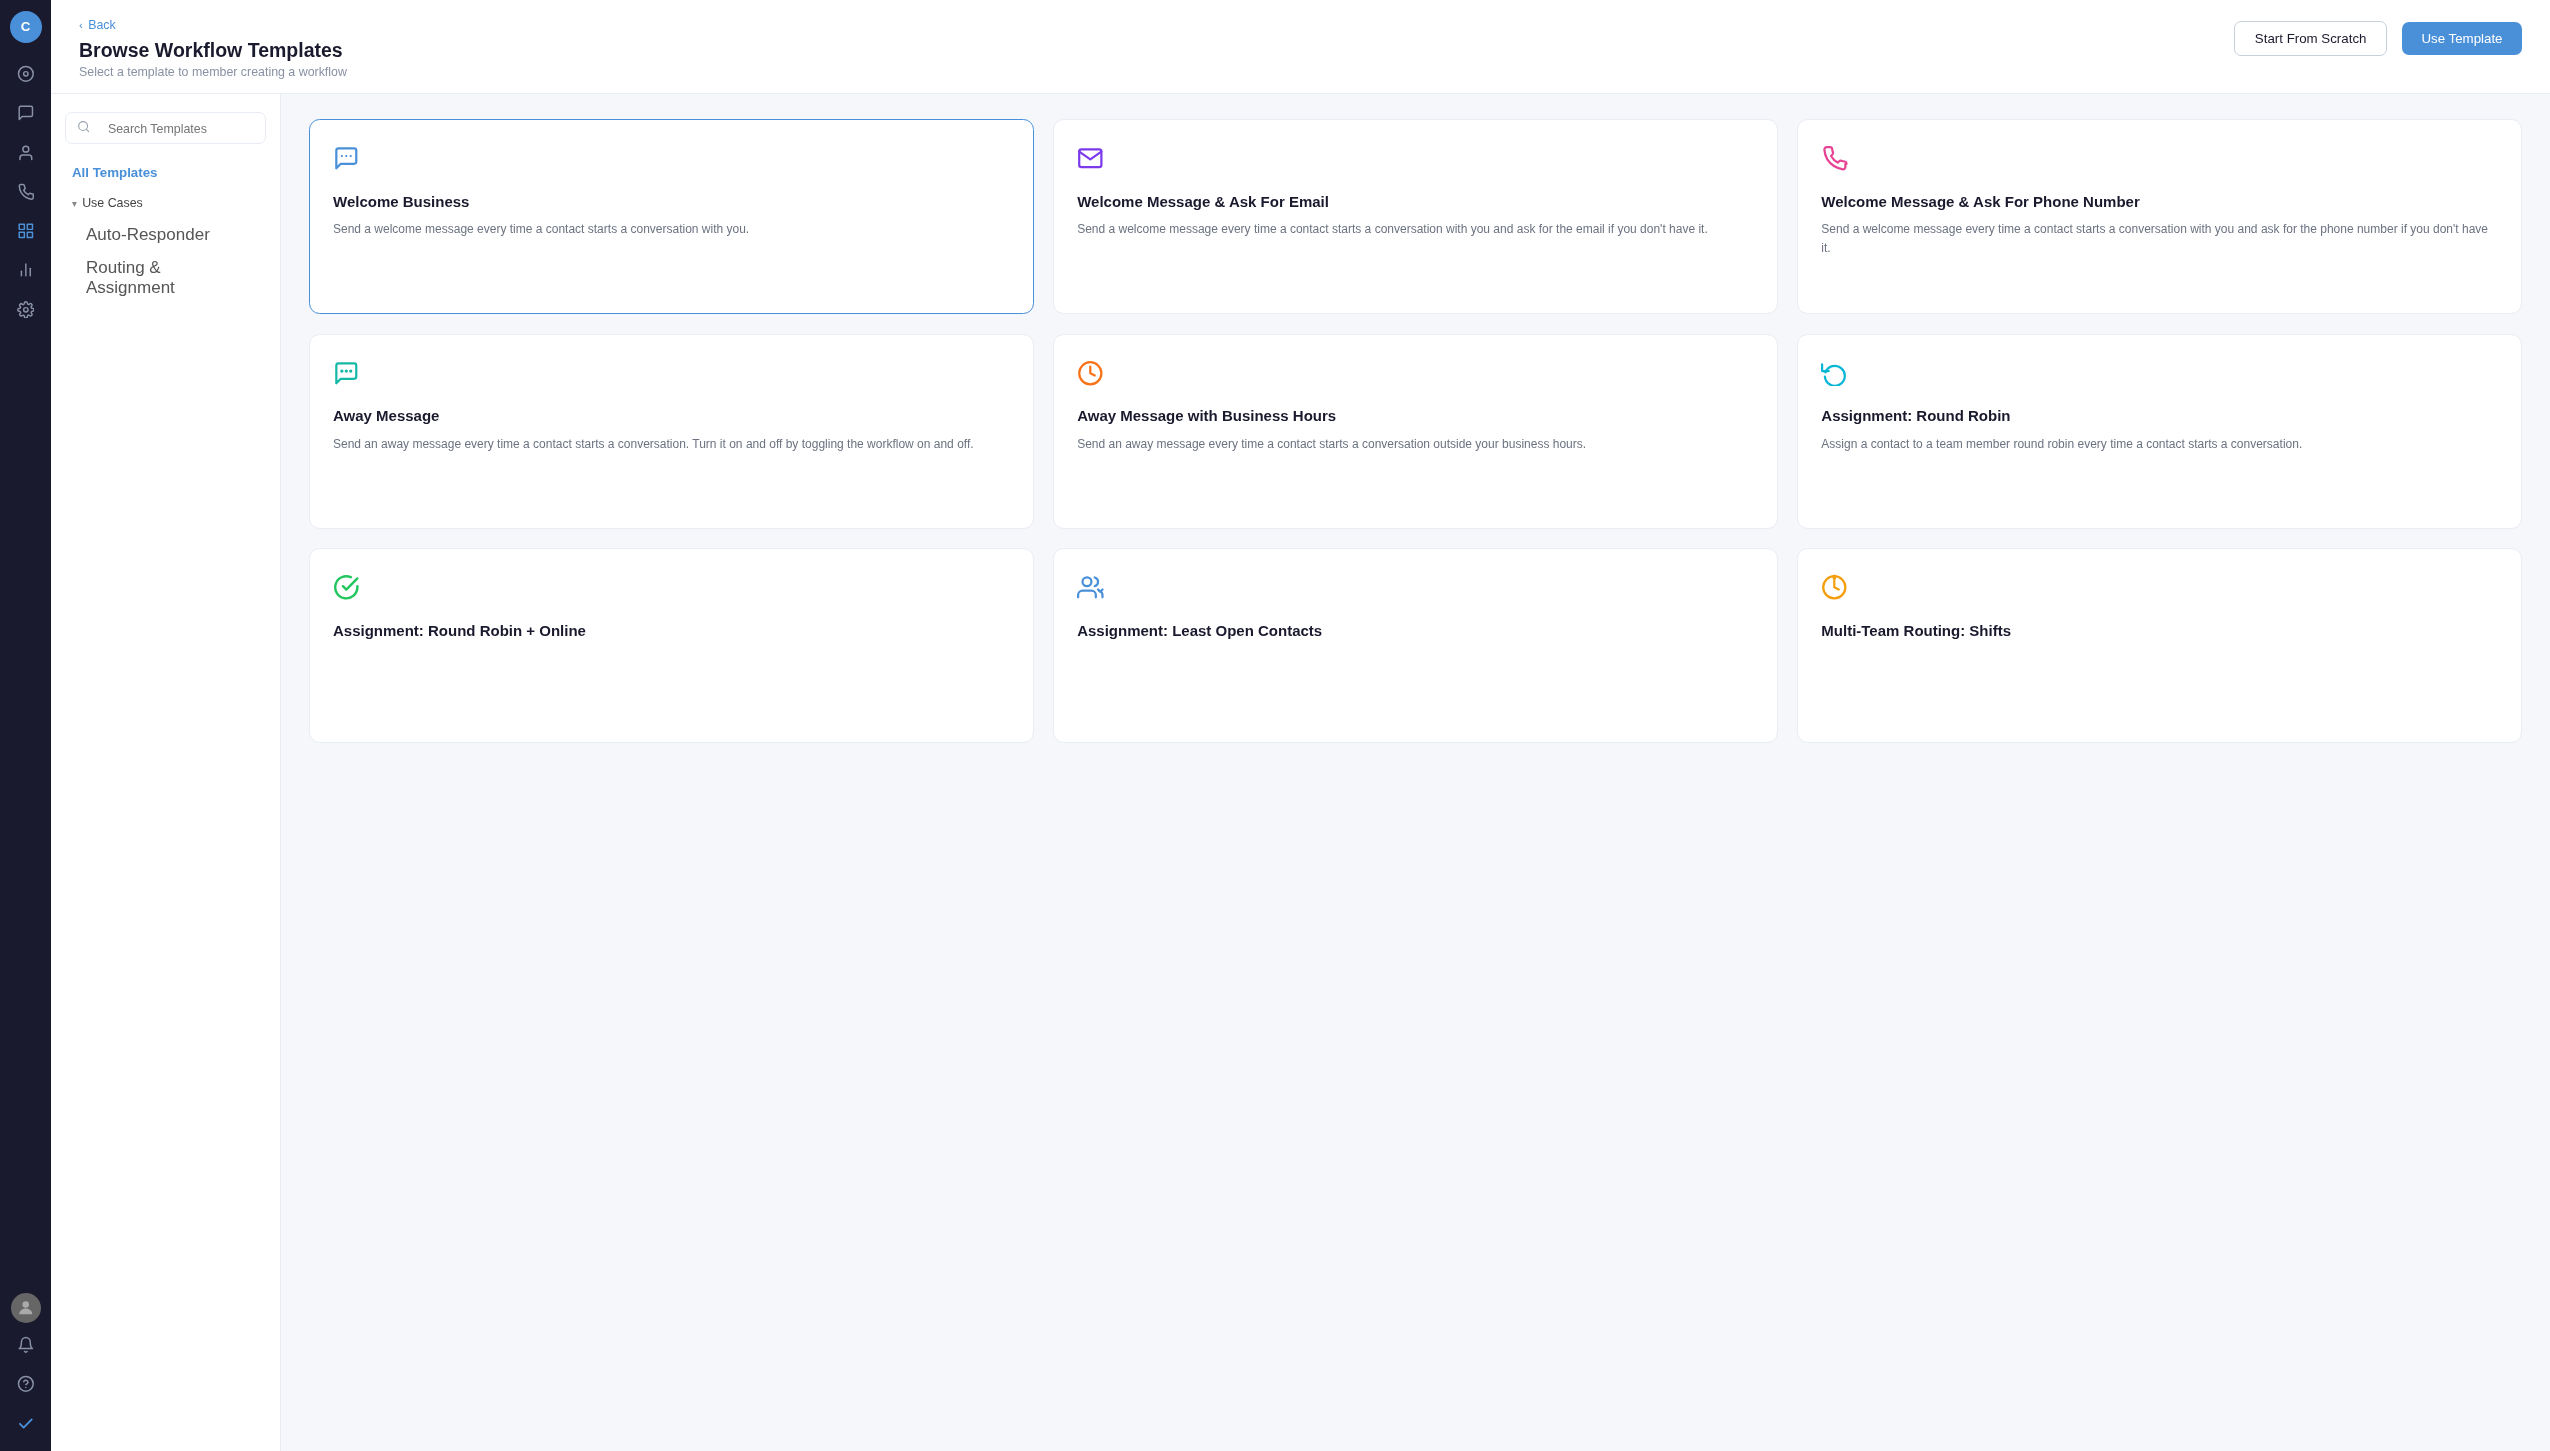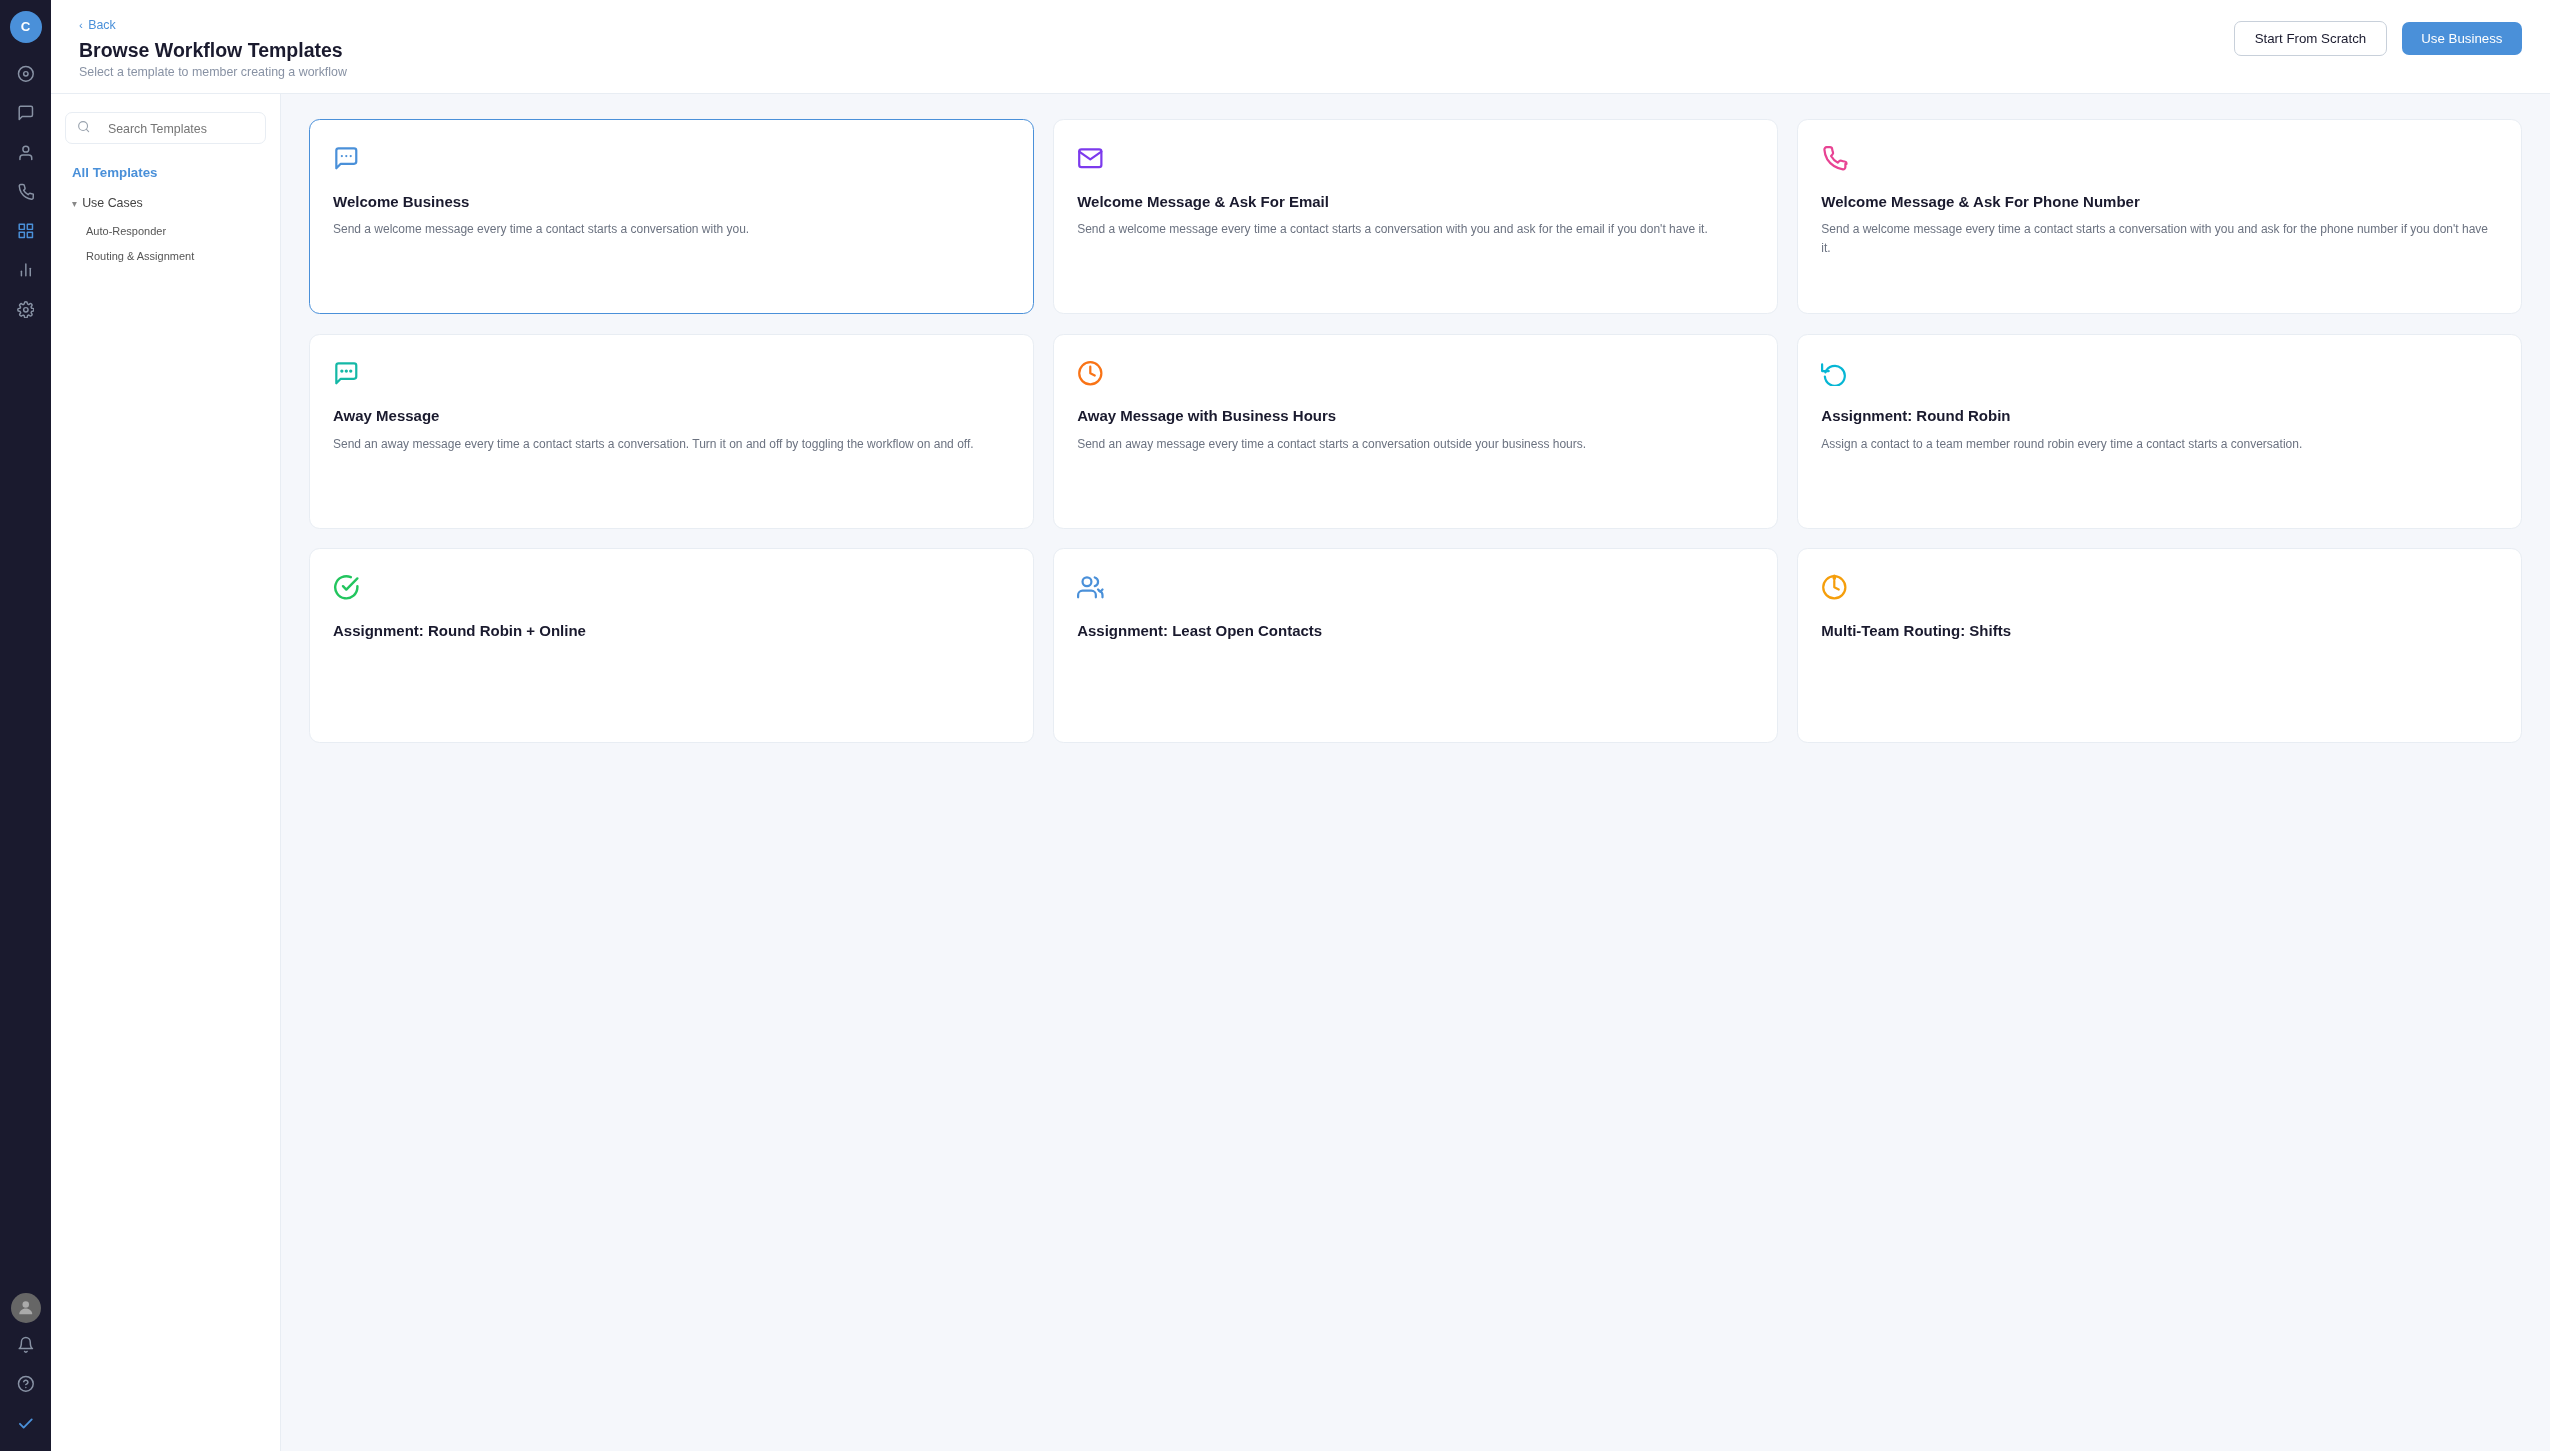--- a/index.html
+++ b/index.html
@@ -126,21 +126,21 @@
       margin-bottom: 7px;
     }
     .use-cases-section {}
     .use-cases-header {
       display: flex; align-items: center; gap: 5.3px;
       font-size: 12.4px; color: #444; cursor: pointer; padding: 3.5px 7px;
       margin-bottom: 5.3px;
     }
     .use-cases-header .chevron { font-size: 9.7px; color: #888; }
     .use-cases-item {
-      font-size: 11px; color: #555; padding: 6.2px 21px;
+      font-size: 17px; color: #555; padding: 6.2px 21px;
       cursor: pointer; border-radius: 5.3px;
     }
 
     
     .templates-area {
       flex: 1;
       overflow-y: auto;
       padding: 25px 28px;
       background: #f5f7fb;
     }
@@ -264,21 +264,21 @@
     <div class="header-left">
       <div class="back-link">
         <span class="back-chevron">‹</span>
         <span>Back</span>
       </div>
       <h1 class="page-title">Browse Workflow Templates</h1>
       <p class="page-subtitle">Select a template to member creating a workflow</p>
     </div>
     <div class="header-actions">
       <button class="btn-scratch">Start From Scratch</button>
-      <button class="btn-use">Use Business</button>
+      <button class="btn-use">Use Template</button>
     </div>
   </header>
 
   <div class="content-area">
 
     <aside class="left-panel">
       <div class="search-box">
         <span class="search-icon-svg">
           <svg width="13.3" height="13.3" viewBox="0 0 24 24" fill="none" stroke="currentColor" stroke-width="2" stroke-linecap="round" stroke-linejoin="round">
               <circle cx="11" cy="11" r="8"></circle>

